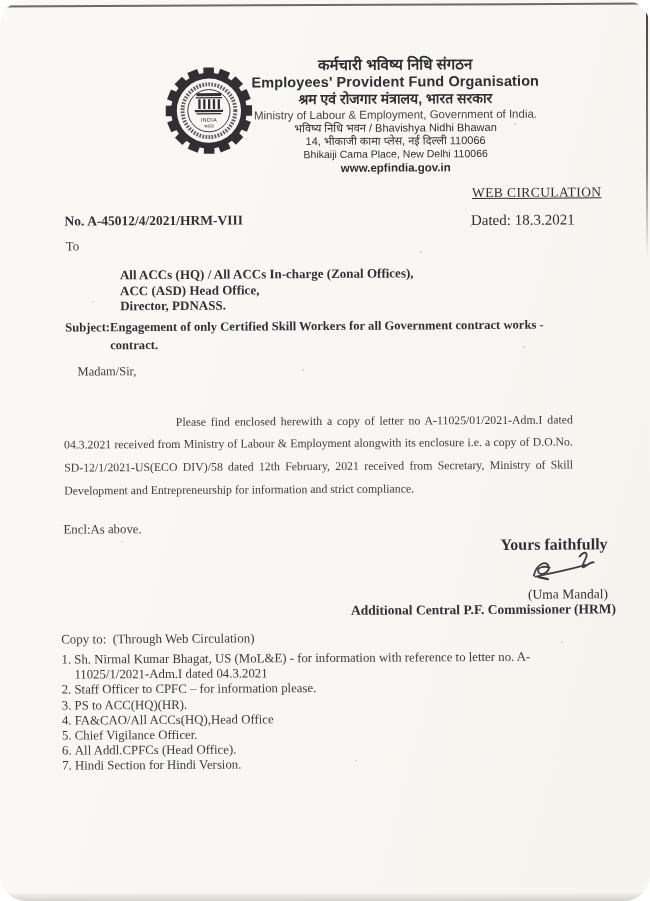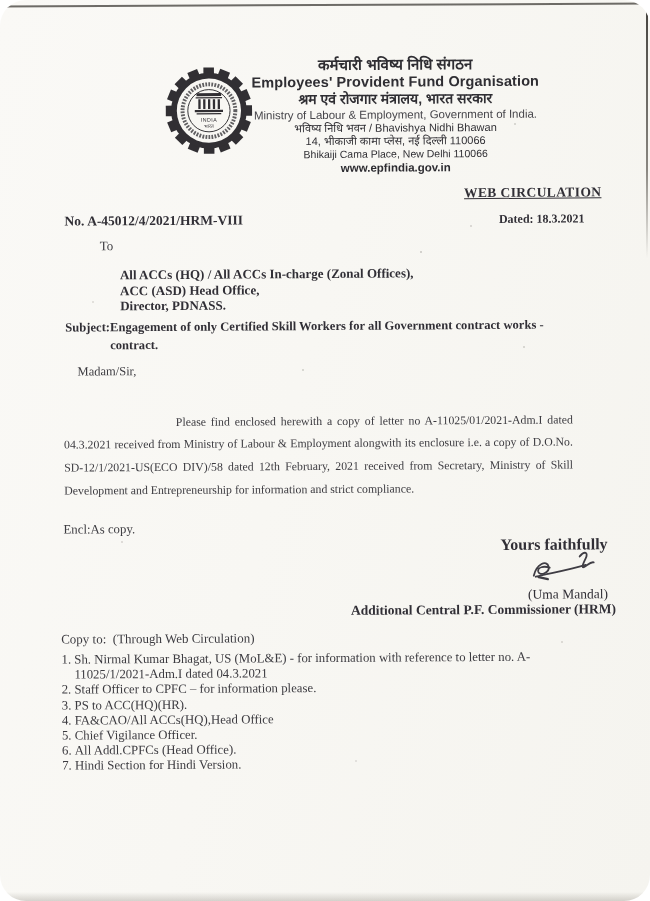--- a/index.html
+++ b/index.html
@@ -32,25 +32,25 @@
     font-family:"Liberation Sans","DejaVu Sans",sans-serif; color:#2f2e33; }
   .h-org-hi  { font-size:15px;  font-weight:bold; line-height:18px; }
   .h-org-en  { font-size:14.5px;font-weight:bold; line-height:17px; letter-spacing:.1px; }
   .h-min-hi  { font-size:14px;  font-weight:bold; line-height:17px; }
   .h-min-en  { font-size:11.5px; line-height:14px; color:#47464b; }
   .h-bhawan  { font-size:11px;  line-height:13px; }
   .h-addr-hi { font-size:11px;  line-height:13px; }
   .h-addr-en { font-size:10.5px;line-height:13px; }
   .h-web     { font-size:11.5px;font-weight:bold; line-height:14px; color:#2c2b30; }
 
-  .web-circ { position:absolute; top:186px; right:47px; font-weight:bold; font-size:13.5px;
+  .web-circ { position:absolute; top:186px; right:47px; font-weight:normal; font-size:13.5px;
     letter-spacing:.4px; text-decoration:underline; color:#312f36; }
   .ref-no { position:absolute; top:212px; left:66px;  font-weight:bold; font-size:13.5px; color:#312f36; }
-  .date   { position:absolute; top:213px; right:64px; font-weight:bold; font-size:12px; color:#312f36; }
-  .to     { position:absolute; top:237px; left:67px;  font-size:13px;margin-left:34px; }
+  .date   { position:absolute; top:213px; right:74px; font-weight:normal; font-size:15px; color:#312f36; }
+  .to     { position:absolute; top:237px; left:67px;  font-size:13px; }
   .addressees { position:absolute; top:266px; left:121px; font-weight:bold; font-size:13px;
     line-height:15.5px; color:#312f36; }
   .subject { position:absolute; top:318px; left:66px; display:flex; font-weight:bold;
     font-size:12.6px; line-height:17.5px; color:#312f36; }
   .subject .sub-label { flex:none; }
   .subject .sub-text  { width:472px; }
   .salutation { position:absolute; top:363px; left:63px; font-size:12.5px;margin-left:15px; }
   .body-par { position:absolute; top:398px; left:64px; width:509px; font-size:11.8px;
     line-height:22.6px; text-align:justify; text-indent:112px; }
   .encl    { position:absolute; top:521px; left:63px; font-size:12.8px; }
@@ -137,21 +137,21 @@
     <div class="subject">
       <span class="sub-label">Subject:</span>
       <span class="sub-text"><span>Engagement of only Certified Skill Workers for all Government contract works -</span><br>
         <span>contract.</span></span>
     </div>
 
     <div class="salutation">Madam/Sir,</div>
 
     <p class="body-par">Please find enclosed herewith a copy of letter no A-11025/01/2021-Adm.I dated 04.3.2021 received from Ministry of Labour &amp; Employment alongwith its enclosure i.e. a copy of D.O.No. SD-12/1/2021-US(ECO DIV)/58 dated 12th February, 2021 received from Secretary, Ministry of Skill Development and Entrepreneurship for information and strict compliance.</p>
 
-    <div class="encl">Encl:As copy.</div>
+    <div class="encl">Encl:As above.</div>
     <div class="closing">Yours faithfully</div>
 
     <svg class="signature" viewBox="0 0 72 40">
       <g fill="none" stroke="#3f3d44" stroke-width="1.8" stroke-linecap="round">
         <path d="M7 26 C10 14 20 10 22 17 C23 23 13 27 11.5 22 C10.5 17.5 17 16 23 18"></path>
         <path d="M9 27 C24 23.5 42 20.5 59 15.5"></path>
         <path d="M53 7 C58 1 62 3 59 9 C56 15 54.5 19 57.5 17.5 C60.5 16 64 12 67 13"></path>
         <path d="M12 27.5 L21 29.5" stroke-width="2.4"></path>
       </g>
     </svg>

